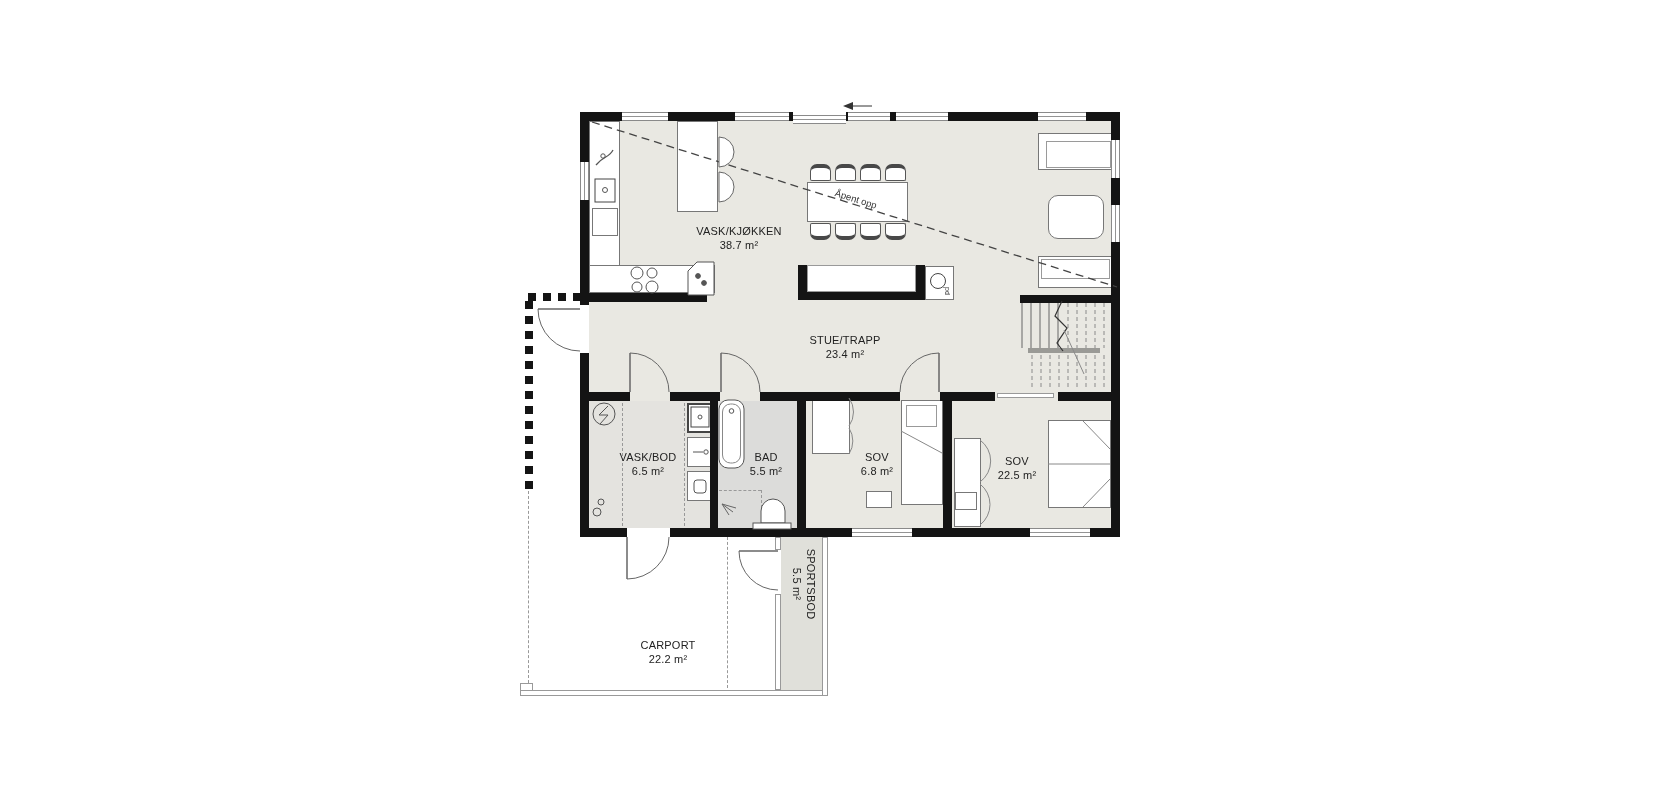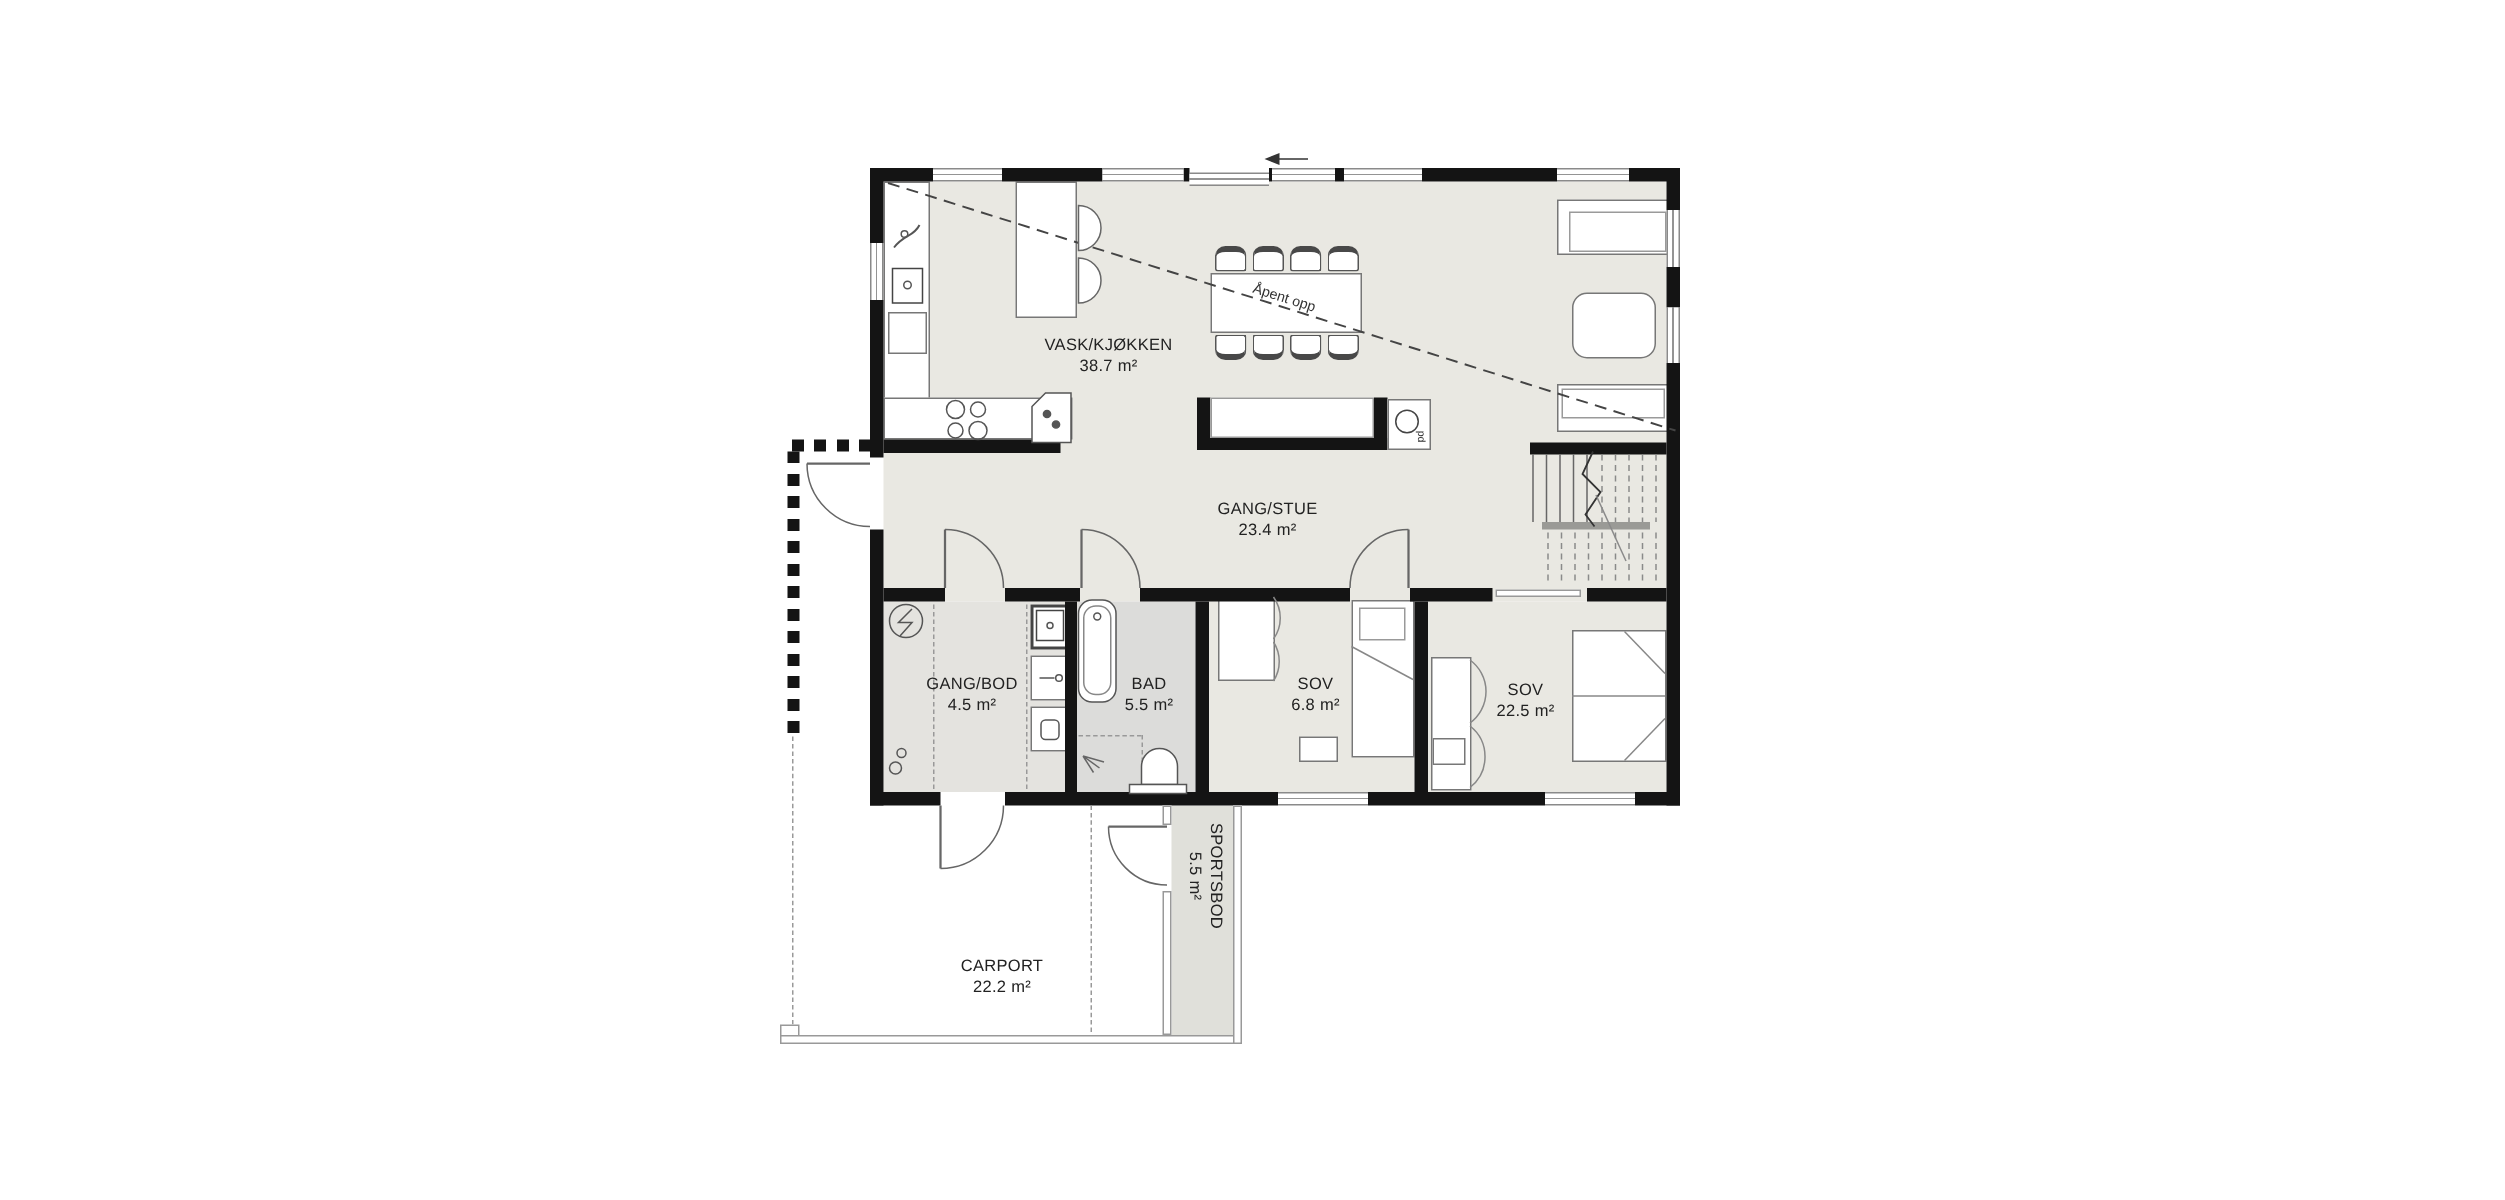--- a/index.html
+++ b/index.html
@@ -241,26 +241,26 @@
       <path d="M849,398 A24,24 0 0 1 849,426 M849,428 A24,24 0 0 1 849,454"></path>
       <path d="M980,440 A26,26 0 0 1 980,482 M980,484 A26,26 0 0 1 980,525"></path>
     </g>
   </svg>
 
   <div class="rlabel" style="left:739px;top:238px">
     <span style="display:block">VASK/KJØKKEN</span>
     <span style="display:block">38.7 m²</span>
   </div>
   <div class="rlabel" style="left:845px;top:347px">
-    <span style="display:block">GANG/STUE</span>
+    <span style="display:block">STUE/TRAPP</span>
     <span style="display:block">23.4 m²</span>
   </div>
   <div class="rlabel" style="left:648px;top:464px">
-    <span style="display:block">GANG/BOD</span>
-    <span style="display:block">4.5 m²</span>
+    <span style="display:block">VASK/BOD</span>
+    <span style="display:block">6.5 m²</span>
   </div>
   <div class="rlabel" style="left:766px;top:464px">
     <span style="display:block">BAD</span>
     <span style="display:block">5.5 m²</span>
   </div>
   <div class="rlabel" style="left:877px;top:464px">
     <span style="display:block">SOV</span>
     <span style="display:block">6.8 m²</span>
   </div>
   <div class="rlabel" style="left:1017px;top:468px">

